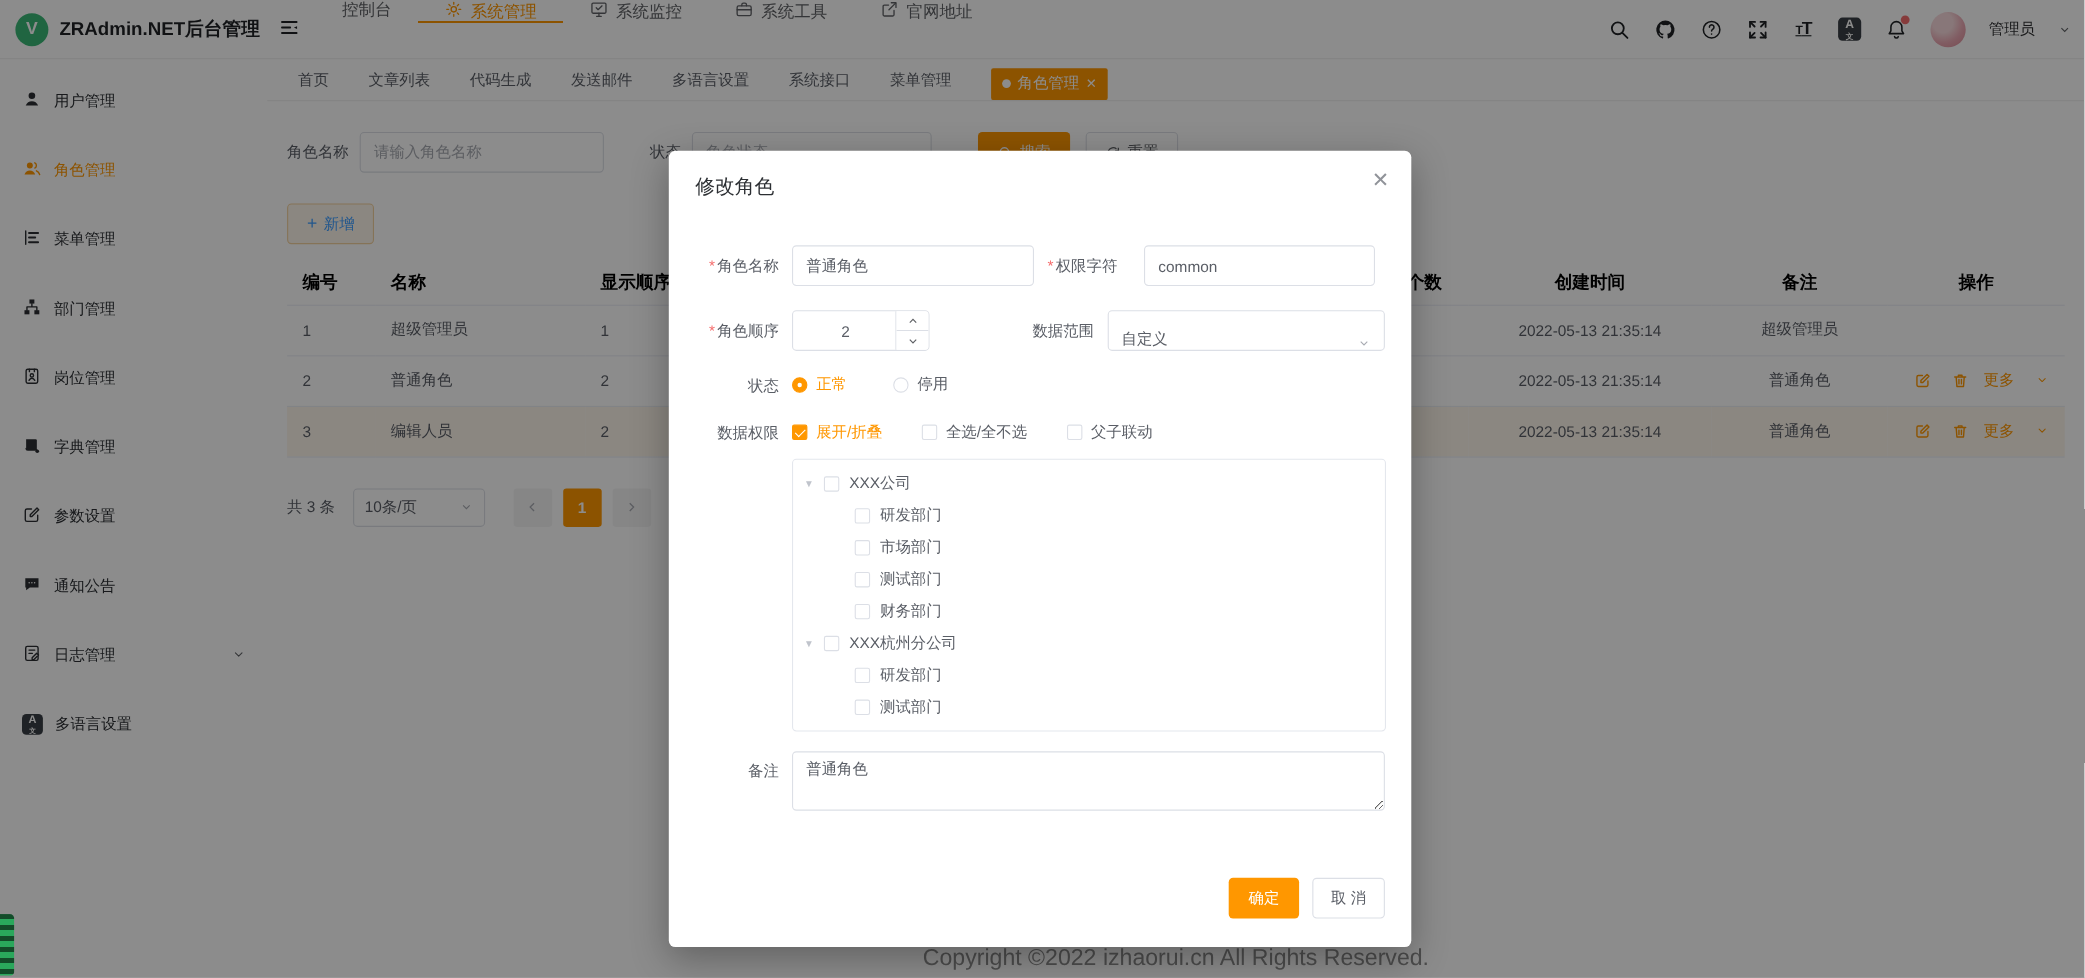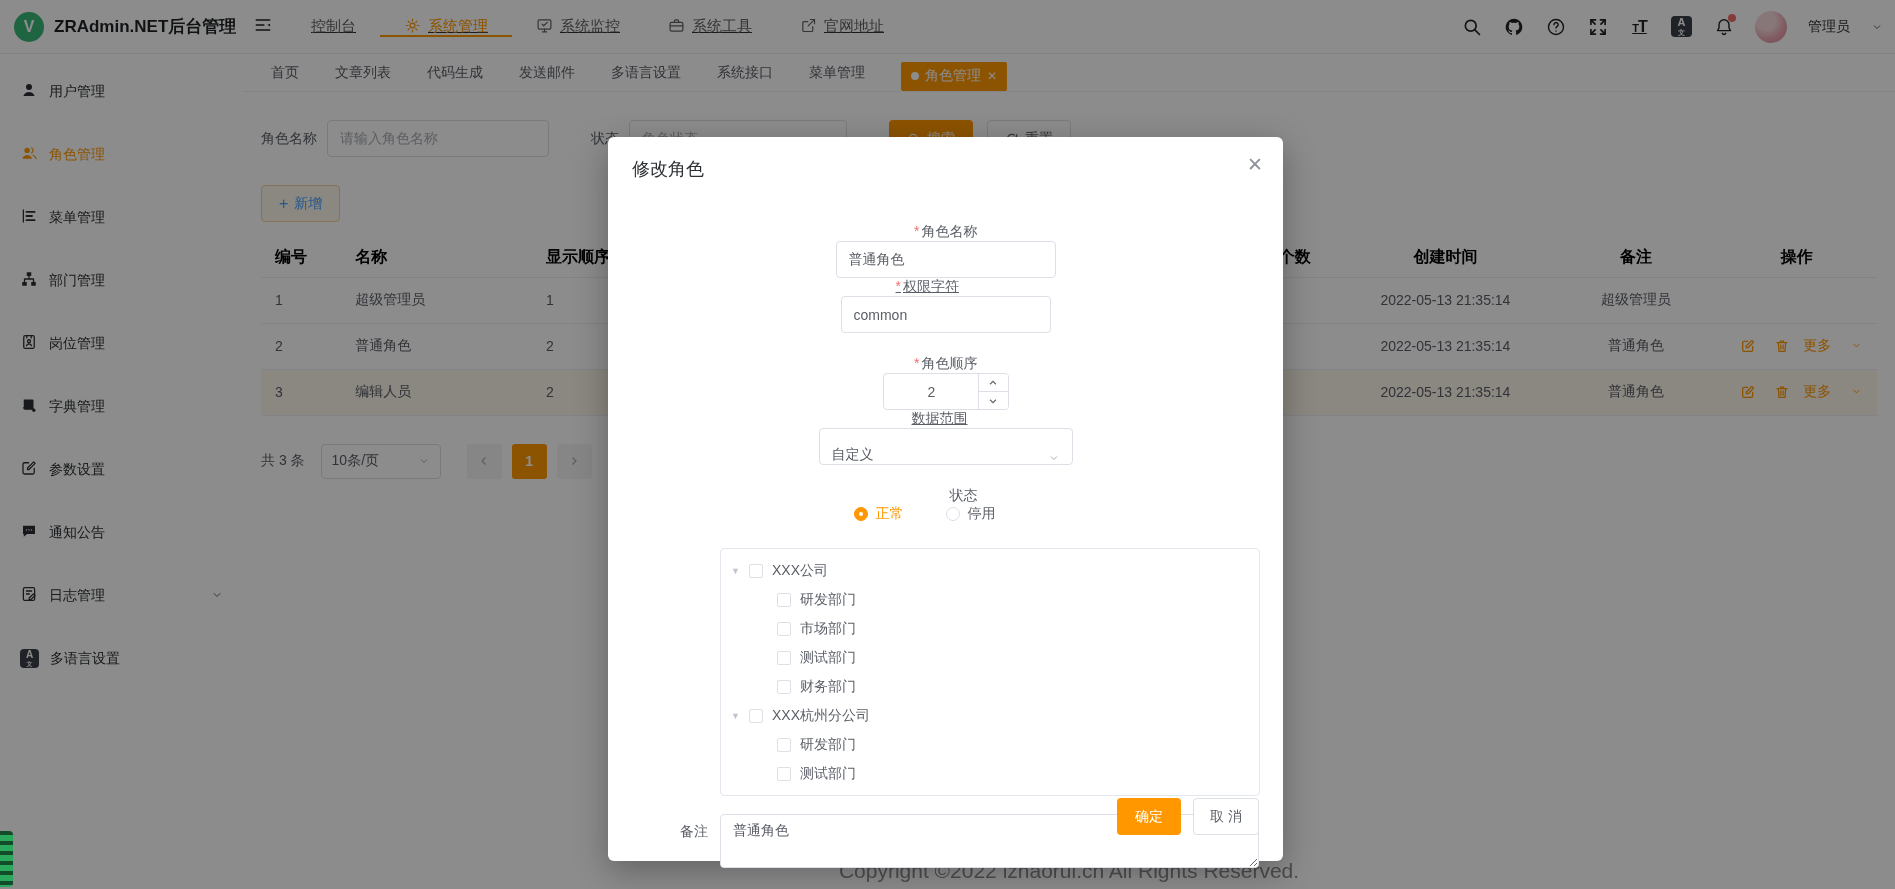--- a/index.html
+++ b/index.html
@@ -6,21 +6,21 @@
   html,body { width:1895px; height:889px; overflow:hidden; }
   body { font-family:"Liberation Sans","DejaVu Sans",sans-serif; font-size:14px; color:#303133; background:#fff; }
   .app { position:relative; width:1895px; height:889px; background:#fff; overflow:hidden; }
 
   
   .header { height:54px; display:flex; align-items:stretch; background:#fff; border-bottom:1px solid #ececec; }
   .logo-area { width:243px; display:flex; align-items:center; gap:10px; padding-left:14px; flex-shrink:0; }
   .logo-circle { width:30px; height:30px; border-radius:50%; background:#3bb877; color:#fff; font-weight:bold; font-size:16px; display:grid; place-items:center; }
   .app-title { font-size:17px; font-weight:700; color:#1f2225; white-space:nowrap; }
   .hamburger { display:flex; align-items:center; padding:0 14px 0 10px; cursor:pointer; }
-  .nav { display:flex; align-items:center;text-decoration:underline; }
+  .nav { display:flex; align-items:flex-start; }
   .nav-item { display:flex; align-items:center; gap:7px; padding:0 24px; color:#606266; font-size:15px; cursor:pointer; }
   .nav-item.active { color:#ff9700; box-shadow:inset 0 -2px 0 #ff9700; }
   .nav-item svg { width:17px; height:17px; }
   .header-right { margin-left:auto; display:flex; align-items:center; gap:21px; padding-right:12px; }
   .h-icon { width:21px; height:21px; display:grid; place-items:center; color:#1f2225; cursor:pointer; position:relative; }
   .h-icon svg { width:20px; height:20px; }
   .font-ico { font-weight:700; letter-spacing:-1px; white-space:nowrap;text-decoration:underline; }
   .trans-ico { width:21px; height:21px; background:#3a3f45; border-radius:4px; color:#fff; display:grid; place-items:center; font-size:11px; font-weight:700; }
   .bell-dot { position:absolute; top:-2px; right:-2px; width:8px; height:8px; border-radius:50%; background:#f56c6c; }
   .avatar { width:32px; height:32px; border-radius:50%; background:radial-gradient(circle at 35% 30%, #f7d9dc 0 30%, #eba9b4 60%, #d98794); cursor:pointer; }
@@ -79,23 +79,23 @@
   
   .overlay { position:absolute; inset:0; background:rgba(0,0,0,.45); z-index:10; }
   .corner-widget { position:absolute; left:0; bottom:2px; width:13px; height:56px; background:#2aa85c; border-radius:0 4px 4px 0; z-index:15;
      background-image:repeating-linear-gradient(to bottom, rgba(0,0,0,.55) 0 4px, transparent 4px 10px); }
 
   .dialog { position:absolute; left:608px; top:137px; width:675px; height:724px; background:#fff; border-radius:6px;
             box-shadow:0 10px 34px rgba(0,0,0,.3); z-index:20; padding:20px 24px; }
   .dlg-title { font-size:18px; color:#2c2f33; }
   .dlg-close { position:absolute; top:18px; right:20px; color:#909399; font-size:19px; line-height:1; cursor:pointer; }
   .dlg-form { margin-top:42px; }
-  .frow { display:flex; align-items:center; margin-bottom:22px;flex-direction:column; }
+  .frow { display:flex; align-items:center; margin-bottom:22px; }
   .flabel { width:88px; flex-shrink:0; text-align:right; padding-right:12px; color:#5a5e66; white-space:nowrap; }
-  .flabel2 { width:100px; flex-shrink:0; text-align:left; padding-right:12px; color:#5a5e66; white-space:nowrap;text-decoration:underline; }
+  .flabel2 { width:100px; flex-shrink:0; text-align:center; padding-right:12px; color:#5a5e66; white-space:nowrap; }
   .star { color:#f56c6c; margin-right:2px; }
   .tinput { width:220px; height:37px; border:1px solid #dcdfe6; border-radius:4px; padding:0 12px; font-size:14px; color:#5a5e66; font-family:inherit; outline:none; }
   .num-box { width:126px; height:37px; border:1px solid #dcdfe6; border-radius:4px; position:relative; display:flex; align-items:center; }
   .num-val { flex:1; text-align:center; padding-right:28px; color:#5a5e66; }
   .steppers { position:absolute; right:0; top:0; bottom:0; width:30px; border-left:1px solid #dcdfe6; display:flex; flex-direction:column; }
   .step { flex:1; display:grid; place-items:center; color:#606266; cursor:pointer; background:#fff; border-radius:0 3px 0 0; }
   .step.dn { border-top:1px solid #dcdfe6; border-radius:0 0 3px 0; }
   .step svg { width:10px; height:10px; }
   .dselect { width:254px; height:37px; border:1px solid #dcdfe6; border-radius:4px; display:flex; align-items:flex-end; justify-content:space-between; padding:0 12px; color:#5a5e66; cursor:pointer;gap:20px; }
   .chev { color:#a8abb2; display:inline-flex; }
@@ -532,20 +532,33 @@
         <div class="flabel"><span>状态</span></div>
         <div id="status-radios"><span class="radio sel">
               <span class="rdot"></span>
               <span class="rlabel">正常</span>
             </span><span class="radio">
               <span class="rdot"></span>
               <span class="rlabel">停用</span>
             </span></div>
       </div>
 
+      <div class="frow" style="margin-bottom:14px">
+        <div class="flabel"><span>数据权限</span></div>
+        <div id="perm-checks"><span class="chk on">
+              <span class="cbox"></span>
+              <span class="clabel">展开/折叠</span>
+            </span><span class="chk">
+              <span class="cbox"></span>
+              <span class="clabel">全选/全不选</span>
+            </span><span class="chk">
+              <span class="cbox"></span>
+              <span class="clabel">父子联动</span>
+            </span></div>
+      </div>
 
       <div class="tree" id="dept-tree">
           <div class="tnode">
             <span class="caret">▼</span>
             <span class="cbox" style="margin-right: 0px;"></span>
             <span style="margin-left: 9px;">XXX公司</span>
           </div>
           <div class="tnode child">
             <span class="caret"></span>
             <span class="cbox"></span>

